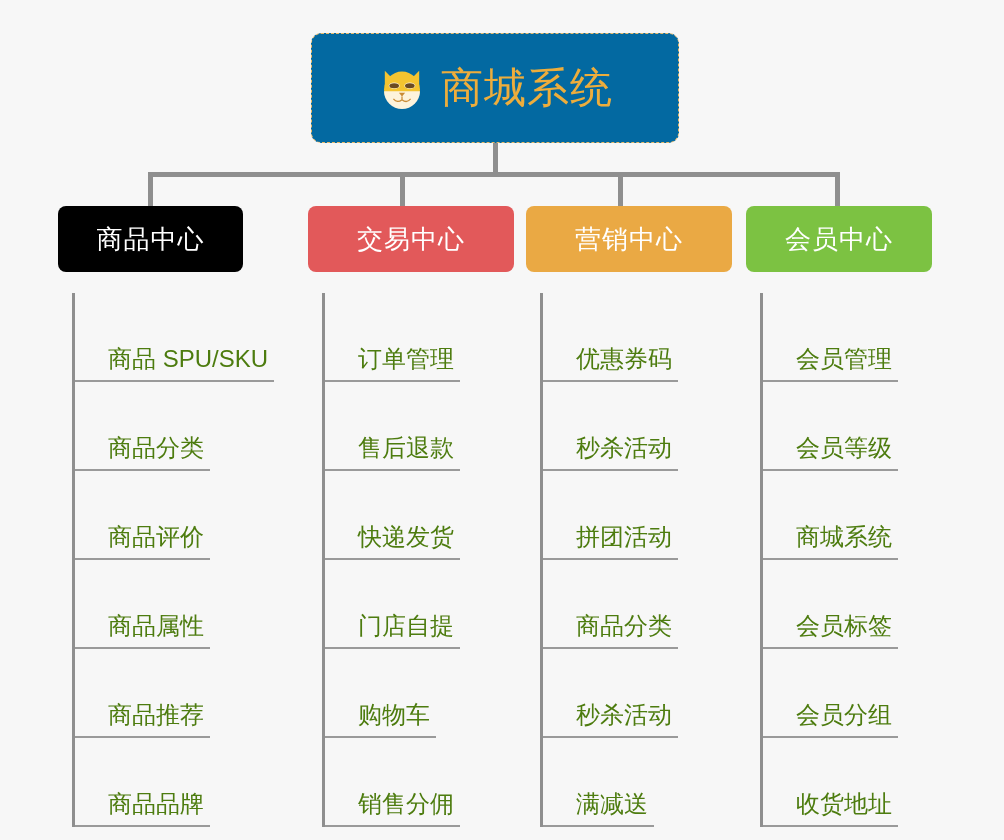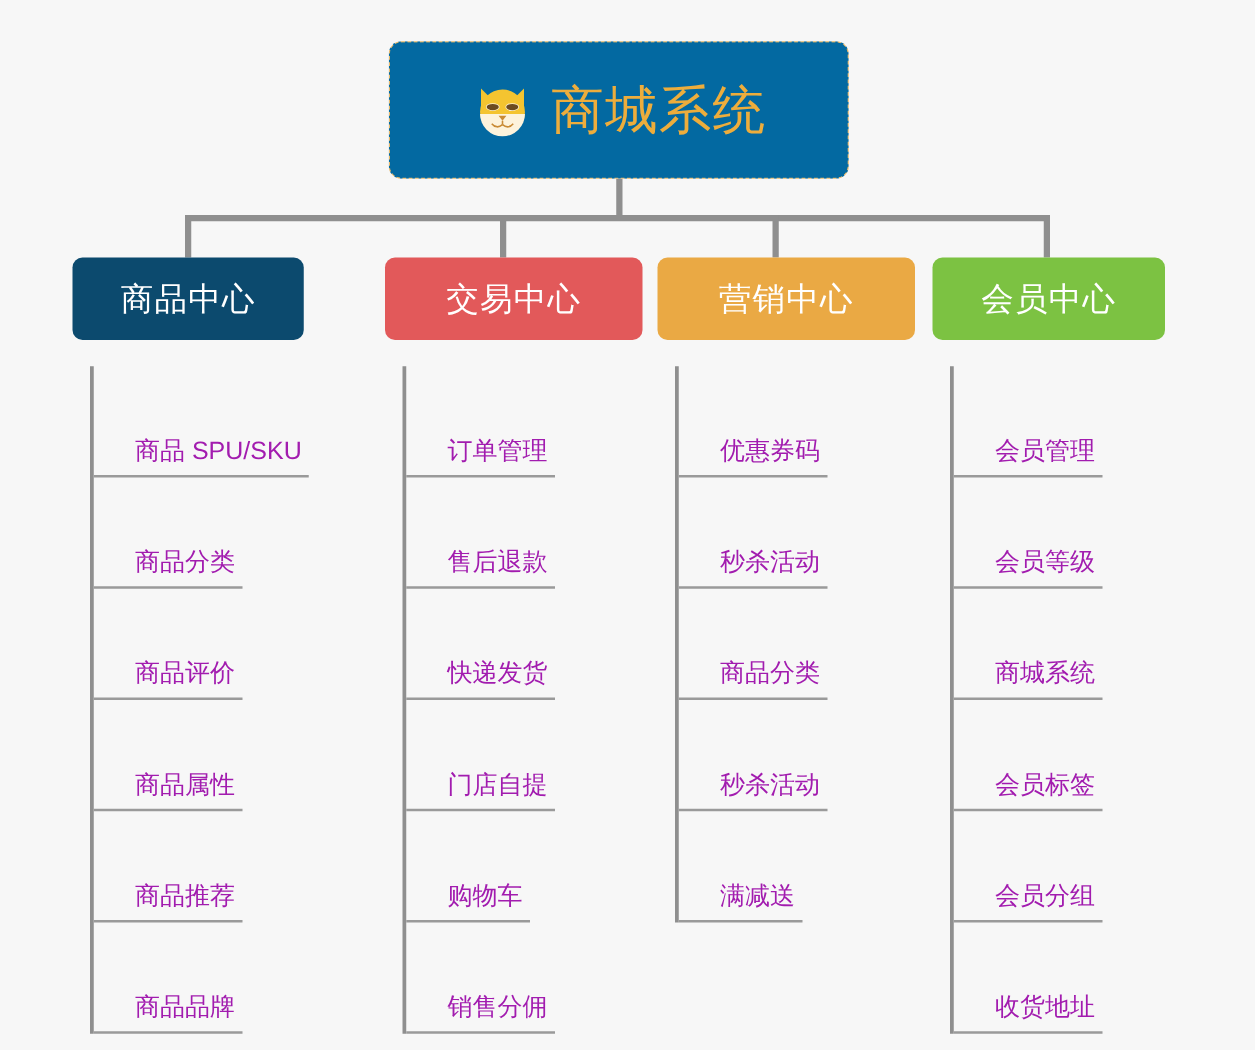--- a/index.html
+++ b/index.html
@@ -113,22 +113,22 @@
   }
 
   .leaf-item {
     position: relative;
     height: 89px;
     display: flex;
     align-items: flex-end;
   }
 
   .leaf-label {
-    font-size: 20px;
-    color: #a21caf;
+    font-size: 24px;
+    color: #4d7c0f;
     line-height: 1;
     padding: 0 6px 9px 33px;
     white-space: nowrap;
     border-bottom: 2px solid #9a9a9a;
     display: inline-block;
     margin-top: 12px;
   }
 </style>
 </head>
 <body>
@@ -152,21 +152,21 @@
 </div>
 
 <div class="conn-stem"></div>
 <div class="conn-bus"></div>
 <div class="conn-drop" style="left:148px;"></div>
 <div class="conn-drop" style="left:400px;"></div>
 <div class="conn-drop" style="left:618px;"></div>
 <div class="conn-drop" style="left:835px;"></div>
 
 <div class="column col-1">
-  <div class="cat-header" style="background:#0c4a6e;">
+  <div class="cat-header" style="background:#000000;">
     <span>商品中心</span>
   </div>
   <div class="leaf-list">
     <div class="leaf-item">
         <span class="leaf-label">商品 SPU/SKU</span>
       </div>
     <div class="leaf-item">
         <span class="leaf-label">商品分类</span>
       </div>
     <div class="leaf-item">
@@ -215,20 +215,23 @@
     <span>营销中心</span>
   </div>
   <div class="leaf-list">
     <div class="leaf-item">
         <span class="leaf-label">优惠券码</span>
       </div>
     <div class="leaf-item">
         <span class="leaf-label">秒杀活动</span>
       </div>
     <div class="leaf-item">
+        <span class="leaf-label">拼团活动</span>
+      </div>
+    <div class="leaf-item">
         <span class="leaf-label">商品分类</span>
       </div>
     <div class="leaf-item">
         <span class="leaf-label">秒杀活动</span>
       </div>
     <div class="leaf-item">
         <span class="leaf-label">满减送</span>
       </div>
   </div>
 </div>

